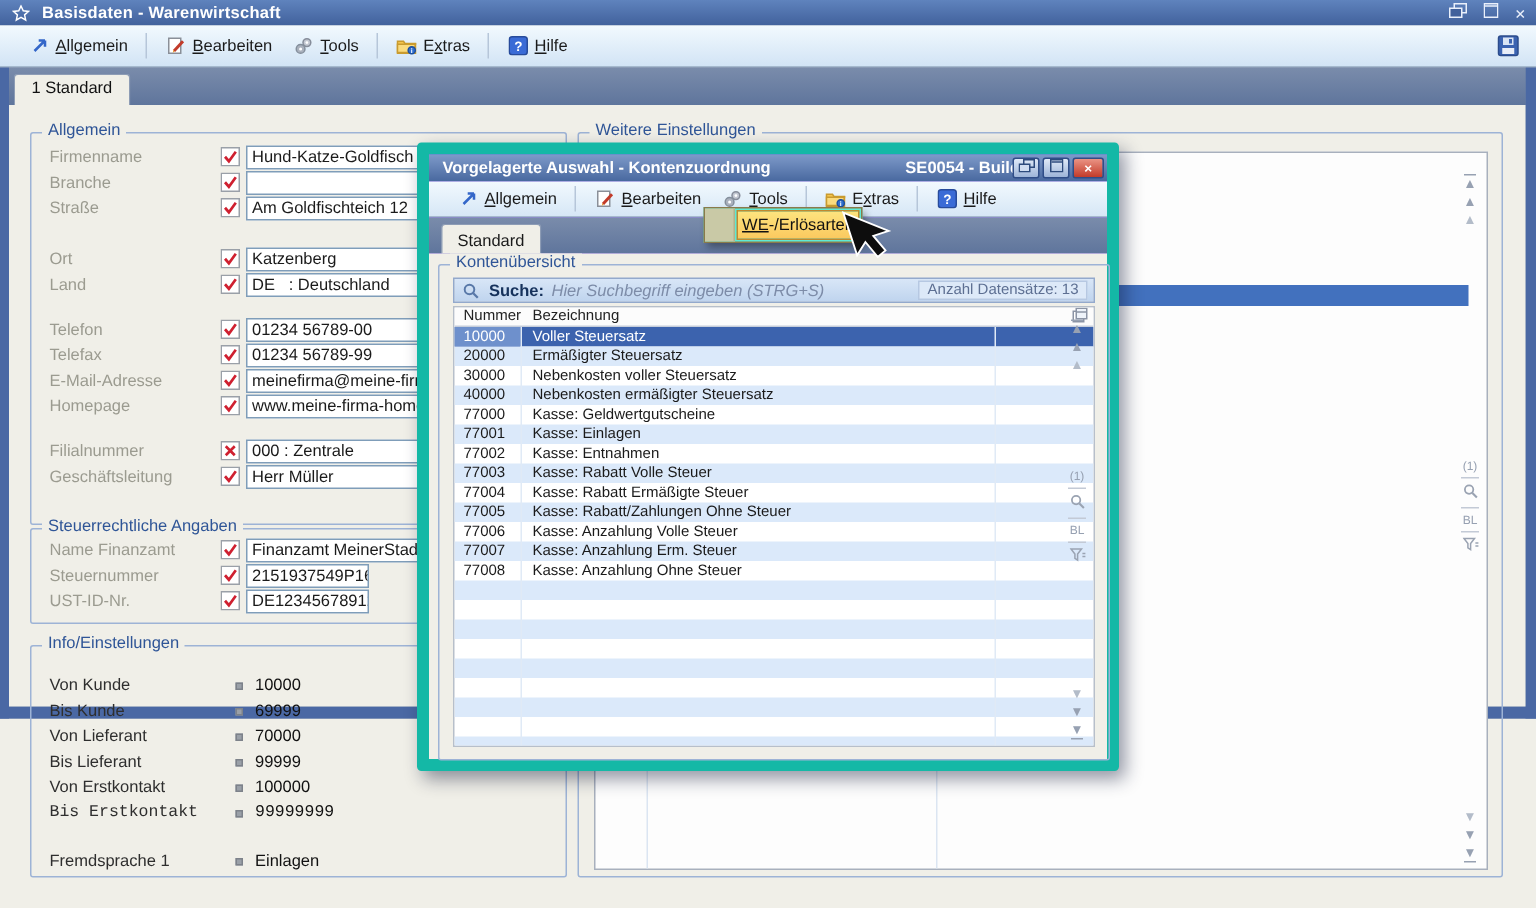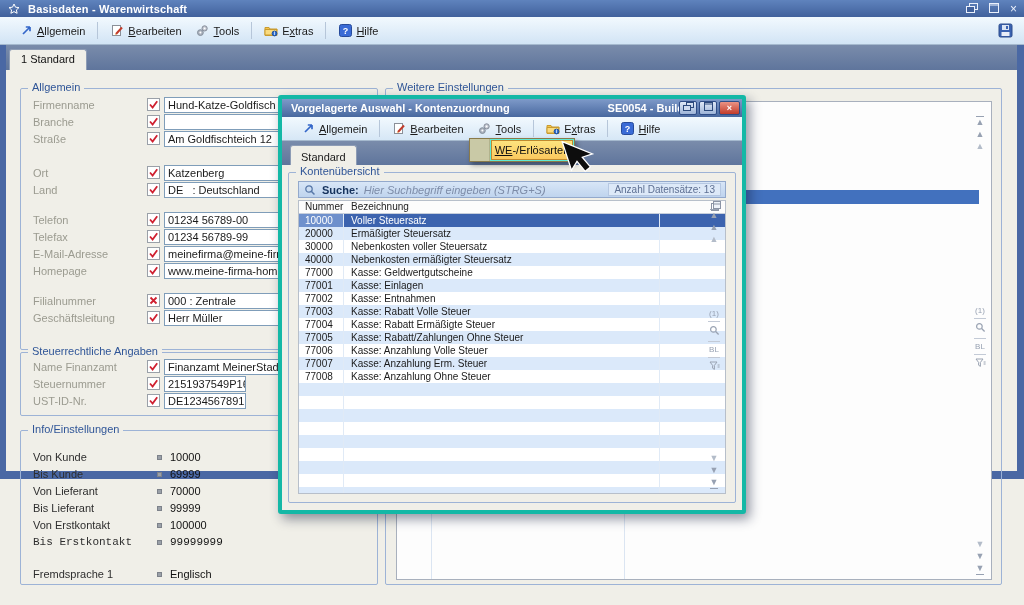--- a/index.html
+++ b/index.html
@@ -66,21 +66,21 @@
   
   .nav-stack { position:absolute; right:3px; width:16px; display:flex; flex-direction:column; align-items:center; gap:3px; color:#97a1b2; font-size:9px; line-height:9px; }
   .nav-stack .bar-top { border-top:1px solid #97a1b2; padding-top:1px; }
   .nav-stack .bar-bot { border-bottom:1px solid #97a1b2; padding-bottom:1px; }
   .nav-stack .lite { color:#b3bcc9; }
   .nav-stack .sep-h { width:12px; height:1px; background:#c3cad6; }
   .nav-txt { font-size:8px; letter-spacing:0; }
   
   .dialog {
     position:absolute; left:278px; top:95px; width:468px; height:419px;
-    border:4px solid #14b8a6; border-radius:3px; background:#8b5cf6;
+    border:8px solid #14b8a6; border-radius:3px; background:#8b5cf6;
     box-shadow:4px 5px 12px rgba(15,25,55,.45); z-index:10;
   }
   .dlg-titlebar {
     position:absolute; left:0; top:0; right:0; height:18px;
     background:linear-gradient(var(--dlg-titlebar-start), var(--dlg-titlebar-end));
     color:#fff; font-weight:bold; display:flex; align-items:center; padding:0 9px;
   }
   .dlg-title-right { position:absolute; right:58px; top:3px; font-weight:bold; white-space:nowrap; }
   .dlg-btns { position:absolute; right:2px; top:2px; display:flex; gap:2px; z-index:2; }
   .dlg-btn {
@@ -386,21 +386,21 @@
           <span class="i-value">100000</span>
         </div>
         <div class="form-row" style="top: 103px; font-family: Liberation Mono, monospace;">
           <span class="i-label">Bis Erstkontakt</span>
           <span class="i-bullet"></span>
           <span class="i-value">99999999</span>
         </div>
         <div class="form-row" style="top: 135px;">
           <span class="i-label">Fremdsprache 1</span>
           <span class="i-bullet"></span>
-          <span class="i-value">Englisch</span>
+          <span class="i-value">Einlagen</span>
         </div>
       </div>
 
     <div class="group" style="left:379px;top:18px;width:617px;height:497px;">
       <span class="group-label">Weitere Einstellungen</span>
       <div class="biglist" id="biglist">
         <div class="vline" style="left:34px;"></div>
         <div class="vline" style="left:227px;"></div>
         <div class="sel-row-main"></div>
         <div class="nav-stack" id="bl-top" style="top:14px;">

